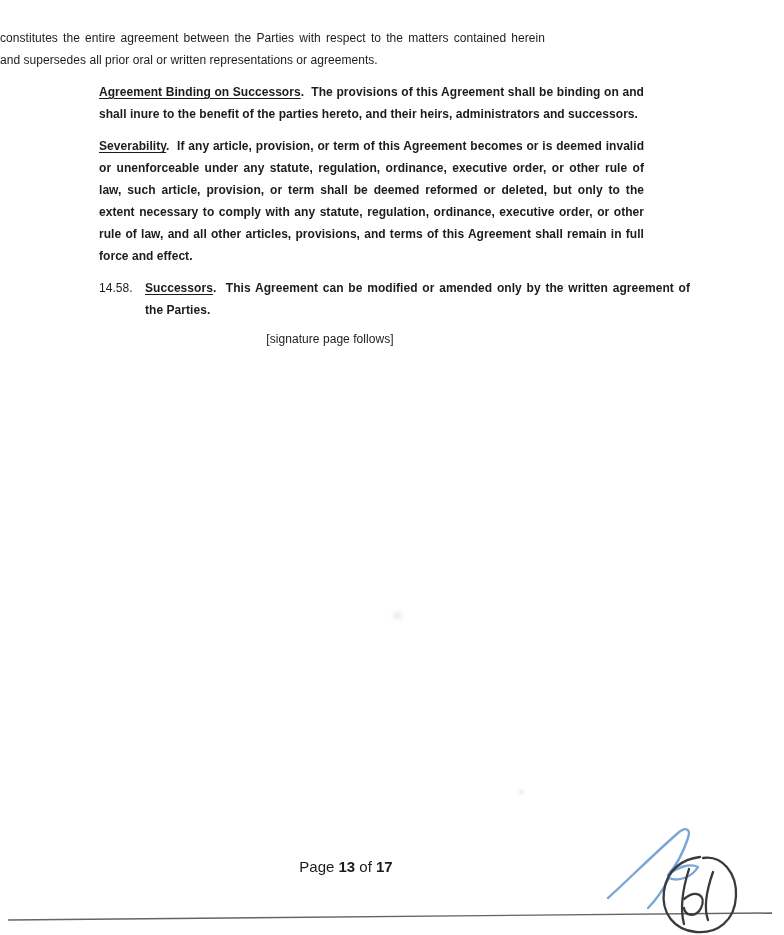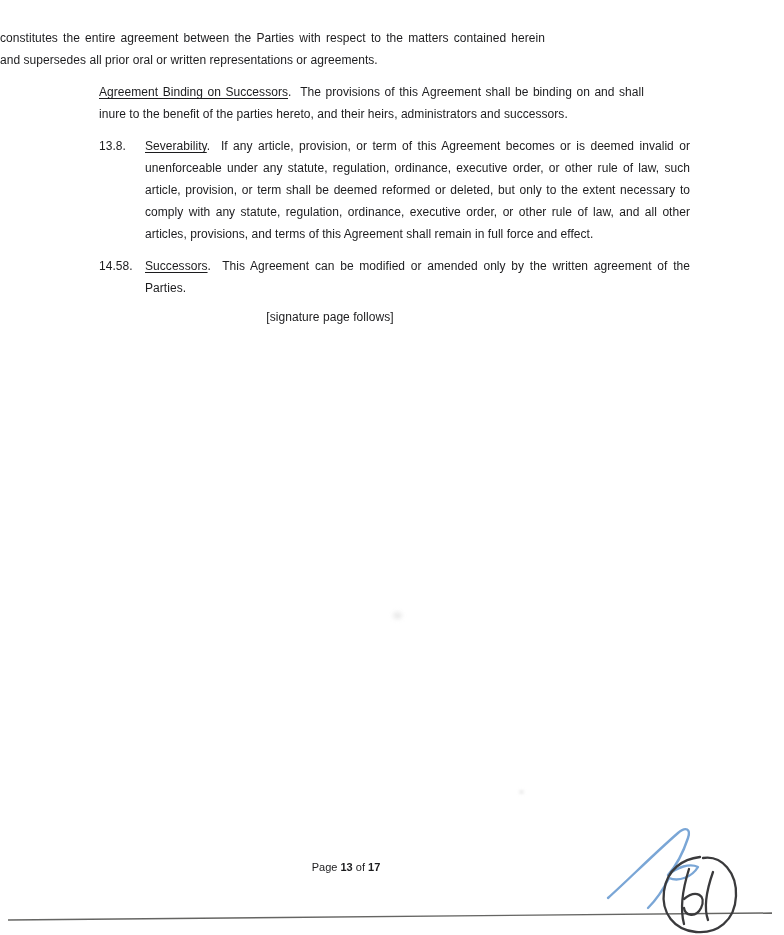--- a/index.html
+++ b/index.html
@@ -34,34 +34,35 @@
     margin-top: 10px;
     width: 591px;
   }
   .clause .num {
     flex: none;
     width: 46px;
   }
   .clause .body {
     width: 545px;
     text-align: justify;
+    font-weight: bold;
   }
   .u { text-decoration: underline; text-underline-offset: 2px; }
   .sep { white-space: pre; }
   .sig-note {
     margin-top: 7px;
     width: 660px;
     text-align: center;
   }
   .footer {
     position: absolute;
     top: 856px; left: 0;
     width: 692px;
     text-align: center;
-    font-size: 11px;
+    font-size: 15px;
     line-height: 22px;
   }
   .footer .sp { white-space: pre; }
   .footer .b { font-weight: bold; }
   .overlay {
     position: absolute;
     top: 0; left: 0;
     width: 784px; height: 935px;
     pointer-events: none;
   }
@@ -81,21 +82,20 @@
 
   <div class="content">
 
     <p class="para-cont" style="margin:0;">constitutes the entire agreement between the Parties with respect to the matters contained herein and supersedes all prior oral or written representations or agreements.</p>
 
     <div class="clause">
       <span class="body"><span class="u">Agreement Binding on Successors</span><span class="sep">.  </span><span>The provisions of this Agreement shall be binding on and shall inure to the benefit of the parties hereto, and their heirs, administrators and successors.</span></span>
     </div>
 
     <div class="clause">
-      <span class="num">13.8.</span>
       <span class="body"><span class="u">Severability</span><span class="sep">.  </span><span>If any article, provision, or term of this Agreement becomes or is deemed invalid or unenforceable under any statute, regulation, ordinance, executive order, or other rule of law, such article, provision, or term shall be deemed reformed or deleted, but only to the extent necessary to comply with any statute, regulation, ordinance, executive order, or other rule of law, and all other articles, provisions, and terms of this Agreement shall remain in full force and effect.</span></span>
     </div>
 
 
     <div class="clause">
       <span class="num">14.58.</span>
       <span class="body"><span class="u">Successors</span><span class="sep">.  </span><span>This Agreement can be modified or amended only by the written agreement of the Parties.</span></span>
     </div>
 
     <div class="sig-note">[signature page follows]</div>

